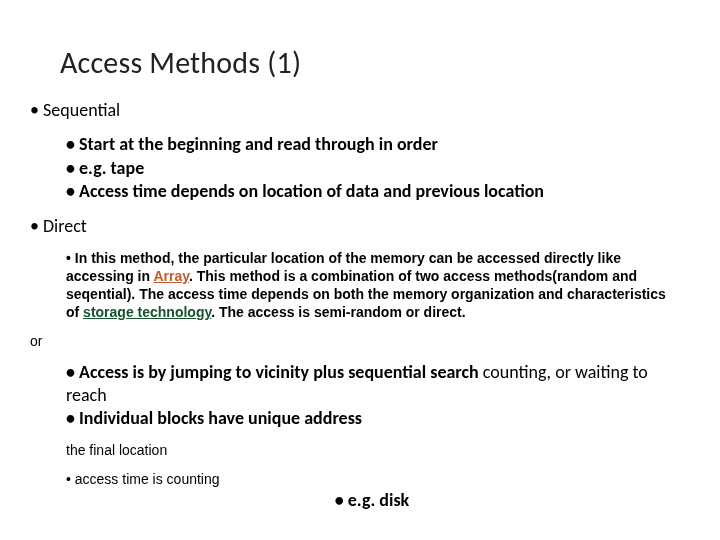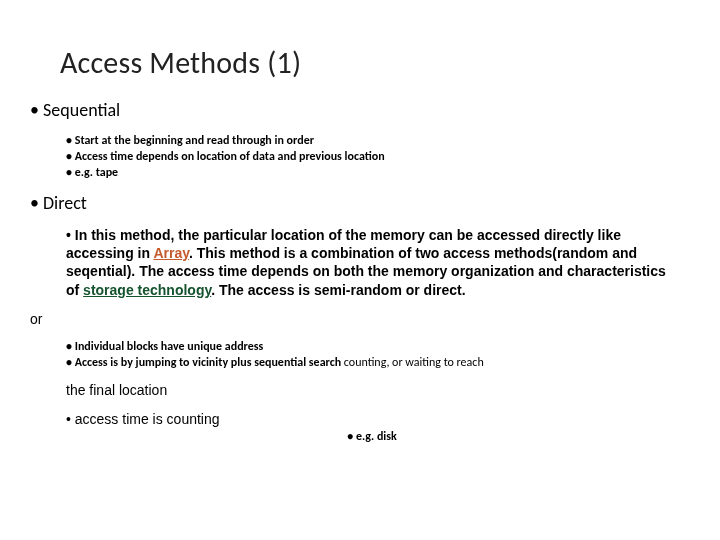--- a/index.html
+++ b/index.html
@@ -35,21 +35,21 @@
     margin-bottom: 2px;
     padding-left: 0;
   }
   .lvl2 {
     padding-left: 24px;
   }
   .lvl2 > li::before {
     content: "• ";
   }
   .lvl2 > li {
-    font-size: 12px;
+    font-size: 18px;
     font-weight: 700;
     line-height: 1.25;
     margin-bottom: 1px;
   }
   .lvl2 > li.arialish {
     font-family: Arial, sans-serif;
     font-size: 14px;
     font-weight: 700;
     line-height: 1.3;
   }
@@ -80,38 +80,38 @@
 <div class="slide">
 
   <h1 class="title">Access Methods (1)</h1>
 
   <ul class="lvl1">
 
     <li>
       <span>Sequential</span>
       <ul class="lvl2">
         <li class="calibri-bold">Start at the beginning and read through in order</li>
+        <li class="calibri-bold">e.g. tape</li>
         <li class="calibri-bold">Access time depends on location of data and previous location</li>
-        <li class="calibri-bold">e.g. tape</li>
       </ul>
     </li>
 
     <li>
       <span>Direct</span>
       <ul class="lvl2">
         <li class="arialish">
           <span>In this method, the particular location of the memory can be accessed directly like accessing in </span><span class="link1">Array</span><span>. This method is a combination of two access methods(random and seqential). The access time depends on both the memory organization and characteristics of </span><span class="link2">storage technology</span><span>. The access is semi-random or direct.</span>
         </li>
       </ul>
       <div class="or-line">or</div>
       <ul class="lvl2">
-        <li class="calibri-bold">Individual blocks have unique address</li>
         <li class="calibri-bold">
           <span>Access is by jumping to vicinity plus sequential search</span><span class="trail-normal"> counting, or waiting to reach</span>
         </li>
+        <li class="calibri-bold">Individual blocks have unique address</li>
       </ul>
       <div class="indented-continue">the final location</div>
       <ul class="lvl2">
         <li class="arialish normal-wt">access time is counting</li>
         <li class="calibri-bold small-bold">e.g. disk</li>
       </ul>
     </li>
 
   </ul>
 </div>

